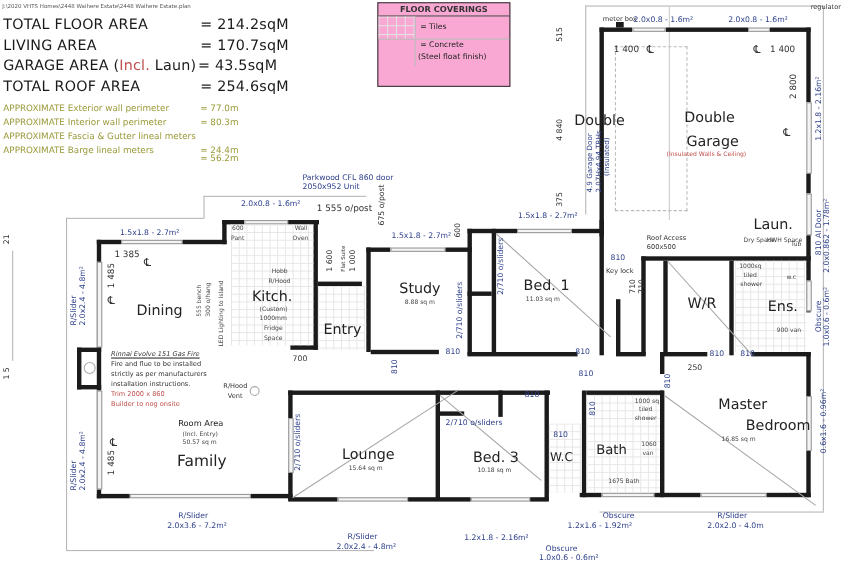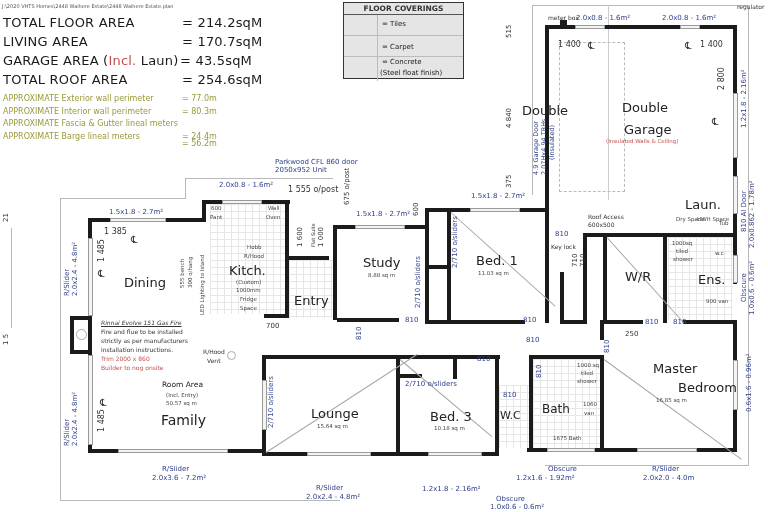--- a/index.html
+++ b/index.html
@@ -10,21 +10,21 @@
   .big .red{color:#c0504d;}
   .olive{font-size:8px;color:#9a9a3a;white-space:nowrap;}
   .wall{position:absolute;background:#1b1b1b;}
   .thin{position:absolute;background:#b8b8b8;}
   .win{position:absolute;background:#f4f4f4;border:1px solid #9a9a9a;box-sizing:border-box;}
   .room{position:absolute;font-size:13px;color:#222;white-space:nowrap;text-align:center;}
   .area{position:absolute;font-size:5.5px;color:#444;white-space:nowrap;text-align:center;}
   .dim{position:absolute;font-size:7px;color:#2d3f8a;white-space:nowrap;}
   .note{position:absolute;font-size:6px;color:#333;white-space:nowrap;}
   .vert{transform:rotate(-90deg);transform-origin:left top;}
-  .legend{position:absolute;left:343px;top:2px;width:121px;height:77px;border:1.5px solid #333;box-sizing:border-box;background:#e5e5e5;}
+  .legend{position:absolute;left:343px;top:2px;width:121px;height:77px;border:1.5px solid #333;box-sizing:border-box;background:#f9a8d4;}
   .legend .t{font-size:7.5px;text-align:center;border-bottom:1px solid #555;height:11px;line-height:11px;font-weight:bold;color:#333;}
   .legend .row{position:relative;height:20px;border-bottom:1px solid #bbb;}
   .legend .sw{position:absolute;left:0;top:0;width:34px;height:100%;border-right:1px solid #bbb;box-sizing:border-box;}
   .legend .sw.tiles{background-image:linear-gradient(#e4e4e4 1px,transparent 1px),linear-gradient(90deg,#e4e4e4 1px,transparent 1px);background-size:8px 8px;}
   .legend .lb{position:absolute;left:38px;top:5px;font-size:7px;color:#222;white-space:nowrap;}
   .diag{position:absolute;height:1px;background:#a8a8a8;transform-origin:left center;}
   .tile{background-image:linear-gradient(#e6e6e6 1px,transparent 1px),linear-gradient(90deg,#e6e6e6 1px,transparent 1px);background-size:7px 7px;}
   .circle{position:absolute;border:1.5px solid #aaa;border-radius:50%;background:#fff;}
   .cl{position:absolute;font-size:10px;color:#333;}
 </style>
@@ -49,24 +49,20 @@
 <div class="abs olive" style="left:3px;top:119px;">APPROXIMATE Fascia &amp; Gutter lineal meters</div>
 <div class="abs olive" style="left:182px;top:119px;margin-top:20px;">= 56.2m</div>
 <div class="abs olive" style="left:3px;top:132px;">APPROXIMATE Barge lineal meters</div>
 <div class="abs olive" style="left:182px;top:132px;">= 24.4m</div>
 
 <div class="legend">
   <div class="t">FLOOR COVERINGS</div>
   <div class="row">
       <div class="sw tiles"></div>
       <div class="lb">= Tiles</div>
-    </div>
-  <div class="row">
-      <div class="sw"></div>
-      <div class="lb" style="top:7px">= Carpet</div>
     </div>
   <div class="row" style="height:24px;border-bottom:none">
       <div class="sw"></div>
       <div class="lb" style="top:1px">= Concrete</div>
       <div class="lb" style="top:12px;left:36px">(Steel float finish)</div>
     </div>
 </div>
 
 <div class="thin" style="left:60px;top:198px;width:1px;height:302px;"></div>
 <div class="thin" style="left:60px;top:198px;width:125px;height:1px;"></div>

